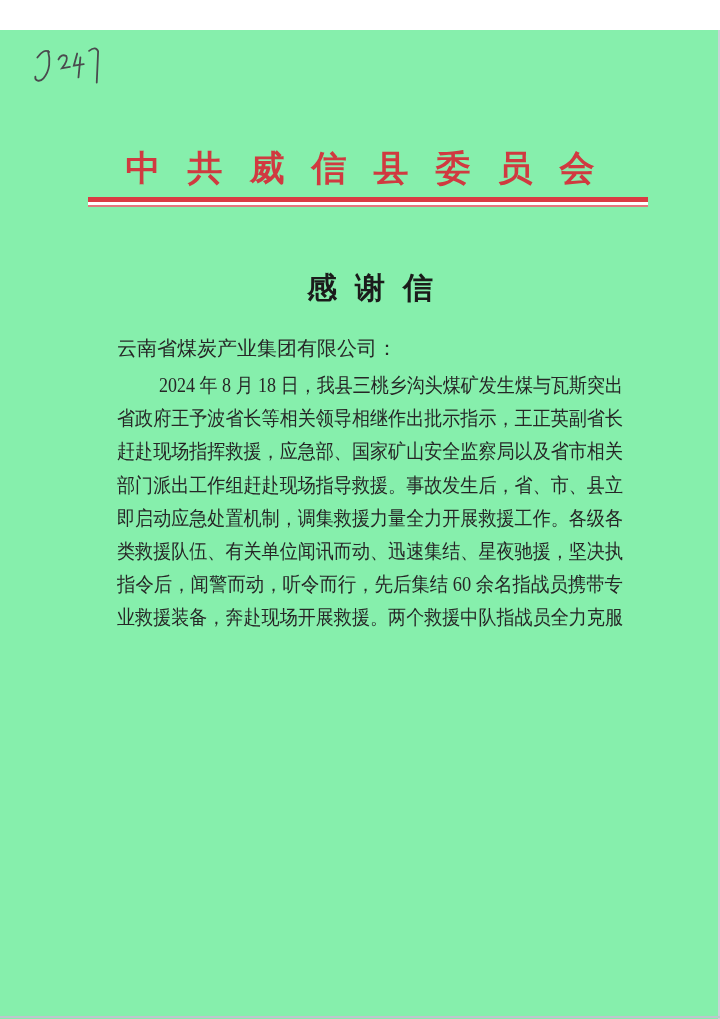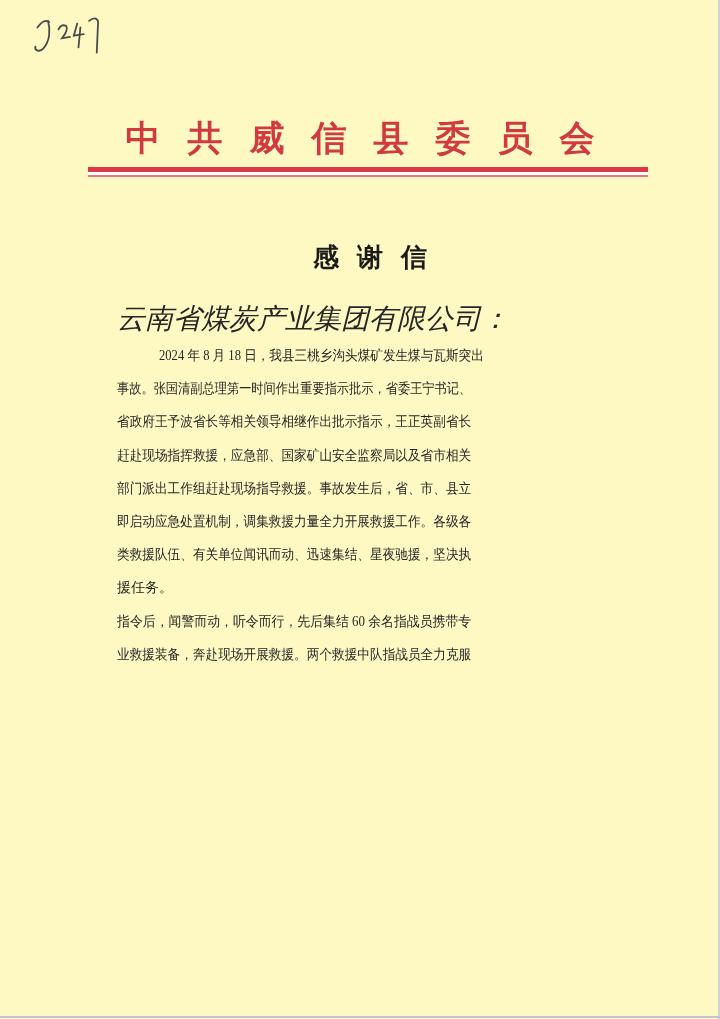--- a/index.html
+++ b/index.html
@@ -1,48 +1,48 @@
 <!DOCTYPE html>
 <html><head>
 <meta charset="utf-8">
 <style>
   html,body{margin:0;padding:0;}
   body{
     width:720px;height:1019px;background:#ffffff;position:relative;overflow:hidden;
     font-family:"Liberation Serif","DejaVu Serif",serif;
   }
-  .page{position:absolute;inset:0;background:#fef9c3;}
+  .page{position:absolute;inset:0;background:#86efac;margin-top:30px;}
   
   .edge-right{position:absolute;top:0;right:0;width:2px;height:100%;background:#ccd1d7;}
   .edge-bottom{position:absolute;left:0;bottom:1px;width:100%;height:2px;background:#bfc5cc;}
   
   .handwriting{position:absolute;top:12px;left:28px;transform:rotate(-3deg);}
   
   .letterhead{
     position:absolute;top:116px;left:0;width:100%;height:46px;line-height:46px;
     text-align:center;color:#d03a40;font-weight:700;font-size:35px;
     letter-spacing:27px;padding-left:27px;box-sizing:border-box;white-space:nowrap;
   }
   .rule{position:absolute;top:167px;left:88px;width:560px;}
   .rule .r1{height:5px;background:#da3b43;}
   .rule .rgap{height:3px;background:#ffffff;}
   .rule .r2{height:2px;background:#e4767d;}
   
   .doc-title{
     position:absolute;top:238px;left:117px;width:506px;height:40px;line-height:40px;
-    text-align:center;color:#1b1b1b;font-weight:700;font-size:26px;
+    text-align:center;color:#1b1b1b;font-weight:700;font-size:30px;
     letter-spacing:18px;padding-left:18px;box-sizing:border-box;white-space:nowrap;
   }
   
   .salutation{
     position:absolute;top:302px;left:117px;width:506px;height:33px;line-height:33px;
-    font-size:28px;color:#262626;white-space:nowrap;font-style:italic;
+    font-size:20px;color:#262626;white-space:nowrap;
   }
   .body-text{position:absolute;top:339px;left:117px;width:506px;color:#262626;}
-  .line{height:33.2px;line-height:33.2px;font-size:14px;overflow:visible;white-space:nowrap;}
+  .line{height:33.2px;line-height:33.2px;font-size:20px;overflow:visible;white-space:nowrap;}
   .line.indent{padding-left:42px;}
   .fit{display:inline-block;white-space:nowrap;transform-origin:0 50%;}
 </style>
 </head>
 <body>
 
 <div class="page">
 
   <svg class="handwriting" width="80" height="54" viewBox="0 0 80 54" aria-hidden="true">
     <g fill="none" stroke="#4a4a4e" stroke-width="1.8" stroke-linecap="round">
@@ -64,26 +64,24 @@
   </div>
 
   <div class="doc-title">感谢信</div>
 
   <div class="salutation">
     <span class="fit">云南省煤炭产业集团有限公司：</span>
   </div>
 
   <div class="body-text">
     <div class="line indent"><span class="fit" style="transform: scaleX(0.900971);">2024 年 8 月 18 日，我县三桃乡沟头煤矿发生煤与瓦斯突出</span></div>
-    <div class="line"><span class="fit" style="transform: scaleX(0.872414);">事故。张国清副总理第一时间作出重要指示批示，省委王宁书记、</span></div>
     <div class="line"><span class="fit" style="transform: scaleX(0.903571);">省政府王予波省长等相关领导相继作出批示指示，王正英副省长</span></div>
     <div class="line"><span class="fit" style="transform: scaleX(0.903571);">赶赴现场指挥救援，应急部、国家矿山安全监察局以及省市相关</span></div>
     <div class="line"><span class="fit" style="transform: scaleX(0.903571);">部门派出工作组赶赴现场指导救援。事故发生后，省、市、县立</span></div>
     <div class="line"><span class="fit" style="transform: scaleX(0.903571);">即启动应急处置机制，调集救援力量全力开展救援工作。各级各</span></div>
     <div class="line"><span class="fit" style="transform: scaleX(0.903571);">类救援队伍、有关单位闻讯而动、迅速集结、星夜驰援，坚决执</span></div>
-    <div class="line"><span class="fit">援任务。</span></div>
     <div class="line"><span class="fit" style="transform: scaleX(0.92);">指令后，闻警而动，听令而行，先后集结 60 余名指战员携带专</span></div>
     <div class="line"><span class="fit" style="transform: scaleX(0.903571);">业救援装备，奔赴现场开展救援。两个救援中队指战员全力克服</span></div>
   </div>
 
   <div class="edge-right"></div>
   <div class="edge-bottom"></div>
 </div>
 
 </body></html>

